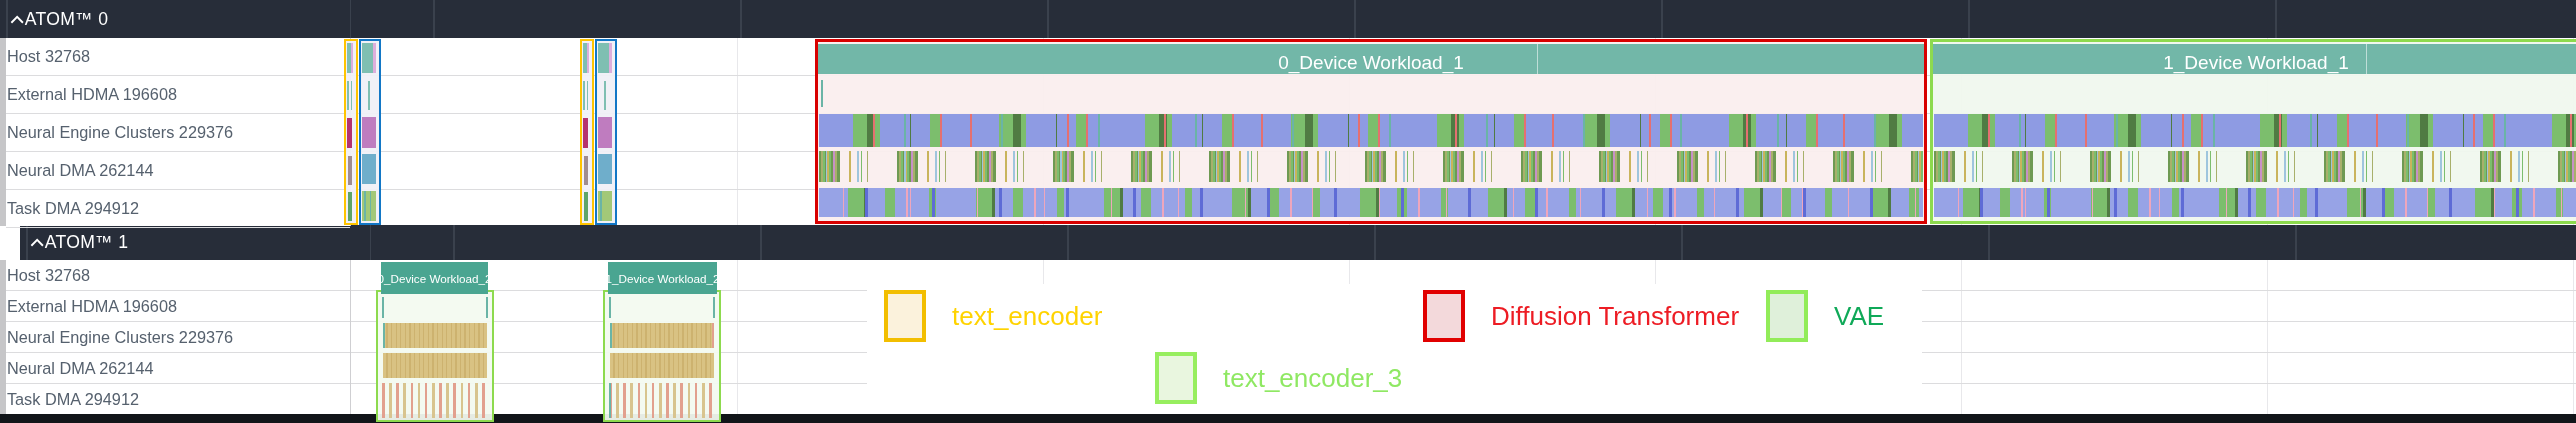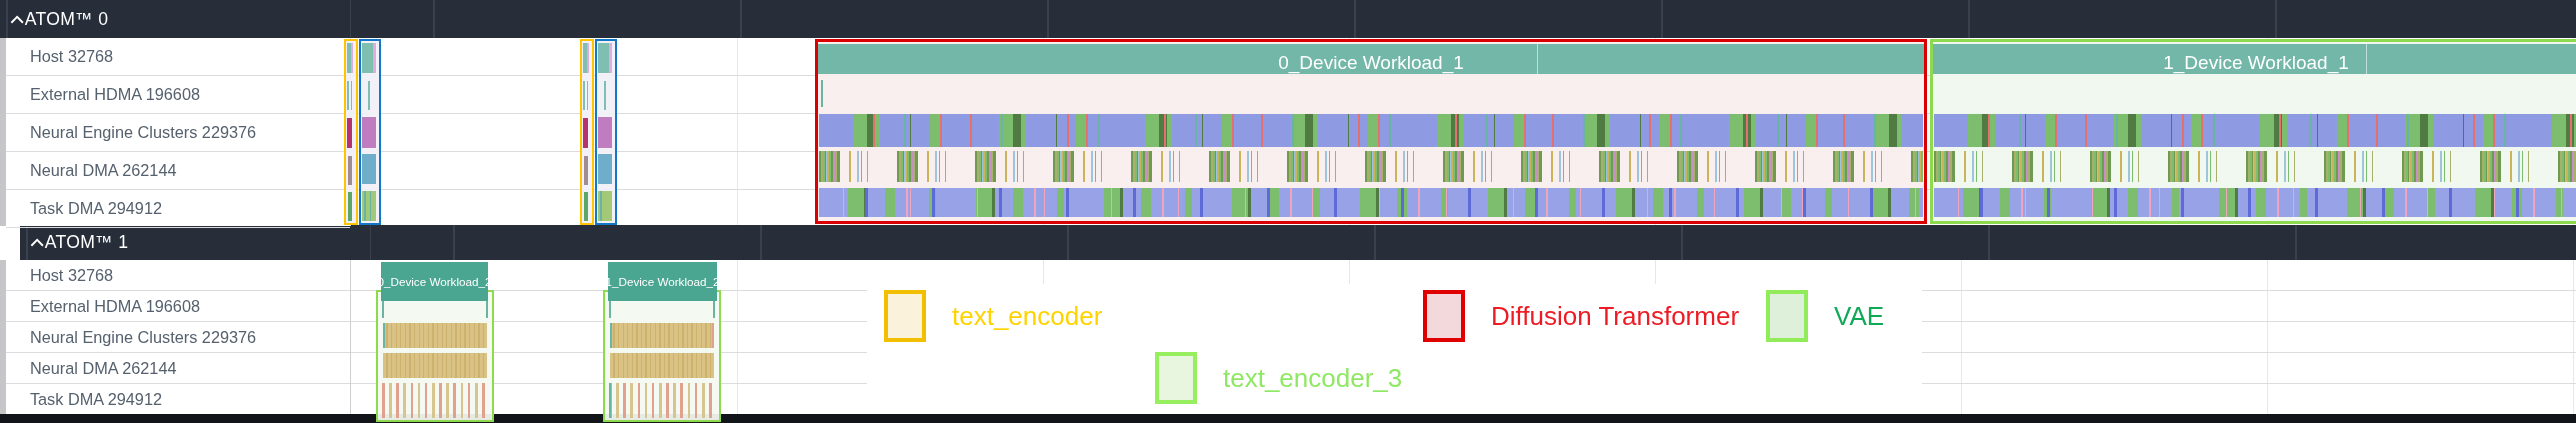--- a/index.html
+++ b/index.html
@@ -19,21 +19,21 @@
   .sec-title{color:var(--title_text);font-size:17.6px;letter-spacing:0.3px;}
   .caret{display:flex;align-items:center;}
   
   .rows{position:absolute;left:0;right:0;background:#fff;}
   #rows0{top:38px;height:188px;}
   #rows1{top:260px;height:154px;}
   .left-sliver{position:absolute;left:0;top:0;bottom:0;width:5.9px;background:var(--left_sliver);z-index:5;}
   .label-col{position:absolute;left:5.9px;top:0;bottom:0;width:344px;background:#fff;border-right:0.7px solid var(--panel_border);z-index:4;}
   .label-cell{
     box-sizing:border-box;border-bottom:0.7px solid var(--row_divider);
-    padding-left:24px;display:flex;align-items:center;
+    padding-left:1px;display:flex;align-items:center;
     font-size:16.3px;color:var(--label_text);white-space:nowrap;overflow:hidden;text-align:right;
   }
   #rows0 .label-cell{height:38px;}
   #rows1 .label-cell{height:31px;}
   .track-area{
     position:absolute;left:350px;right:0;top:0;bottom:0;
     background-image:repeating-linear-gradient(90deg,transparent 0 305px,var(--grid_line) 305px 306px);
     background-position:82px 0;
   }
   .track-row{box-sizing:border-box;border-bottom:0.7px solid var(--row_divider);}
@@ -63,21 +63,21 @@
   .pat-task{background:
     repeating-linear-gradient(90deg,transparent 0 24px,var(--pink_stripe) 24px 25.4px,transparent 25.4px 46px,var(--indigo) 46px 49px,transparent 49px 67px),
     repeating-linear-gradient(90deg,var(--task_base) 0 29px,var(--green_seg) 29px 45px,var(--dark_green) 45px 48px,var(--task_base) 48px 66px,var(--green_seg) 66px 76px,var(--task_base) 76px 87px,var(--pink_stripe) 87px 89px,var(--task_base) 89px 110px,var(--green_seg) 110px 117px,var(--task_base) 117px 128px);}
   .pat-dma{background:
     repeating-linear-gradient(90deg,transparent 0 30px,var(--dma_tan) 30px 32px,transparent 32px 38px,var(--dma_blue) 38px 40px,transparent 40px 42px,var(--green_seg) 42px 43px,transparent 43px 48px,var(--dma_olive) 48px 49px,transparent 49px 78px),
     repeating-linear-gradient(90deg,var(--dma_dark) 0 2px,var(--dma_olive) 2px 3.9px,var(--green_seg) 3.9px 5.9px,var(--dma_dark) 5.9px 7.2px,var(--dma_blue) 7.2px 8.5px,var(--dma_tan) 8.5px 10.4px,var(--green_seg) 10.4px 12.4px,var(--dma_dark) 12.4px 14.3px,var(--dma_purple) 14.3px 15.6px,var(--dma_olive) 15.6px 18px,var(--dma_dark) 18px 21px,transparent 21px 78px);}
   .pat-tan{background:repeating-linear-gradient(90deg,var(--tan_bar) 0 3.3px,var(--tan_stripe) 3.3px 4.6px);}
   .pat-comb{background:repeating-linear-gradient(90deg,var(--comb_pink) 0 2.6px,transparent 2.6px 7.2px,var(--comb_tan) 7.2px 9.8px,transparent 9.8px 14.3px);}
   
   .teal-bar2{
-    position:absolute;top:2px;height:39px;background:var(--teal_bar2);z-index:11;
+    position:absolute;top:2px;height:32px;background:var(--teal_bar2);z-index:11;
     display:flex;align-items:center;justify-content:center;
     color:var(--bar_text);font-size:11.7px;white-space:nowrap;
   }
   #tbar1{left:381px;width:107px;} #tbar2{left:608px;width:109px;}
   .greenbox1{top:30px;height:132px;border:2.6px solid var(--green_border);background:var(--green_bg2);z-index:10;}
   #gb1{left:376px;width:118px;} #gb2{left:603px;width:118px;}
   
   .legend-backdrop{position:absolute;left:867px;top:24px;width:1055px;height:130px;background:#ffffff;z-index:15;}
   .legend-item{position:absolute;display:flex;align-items:center;gap:26px;z-index:16;}
   .swatch{box-sizing:border-box;width:42px;height:52px;border:4.6px solid #888;}

